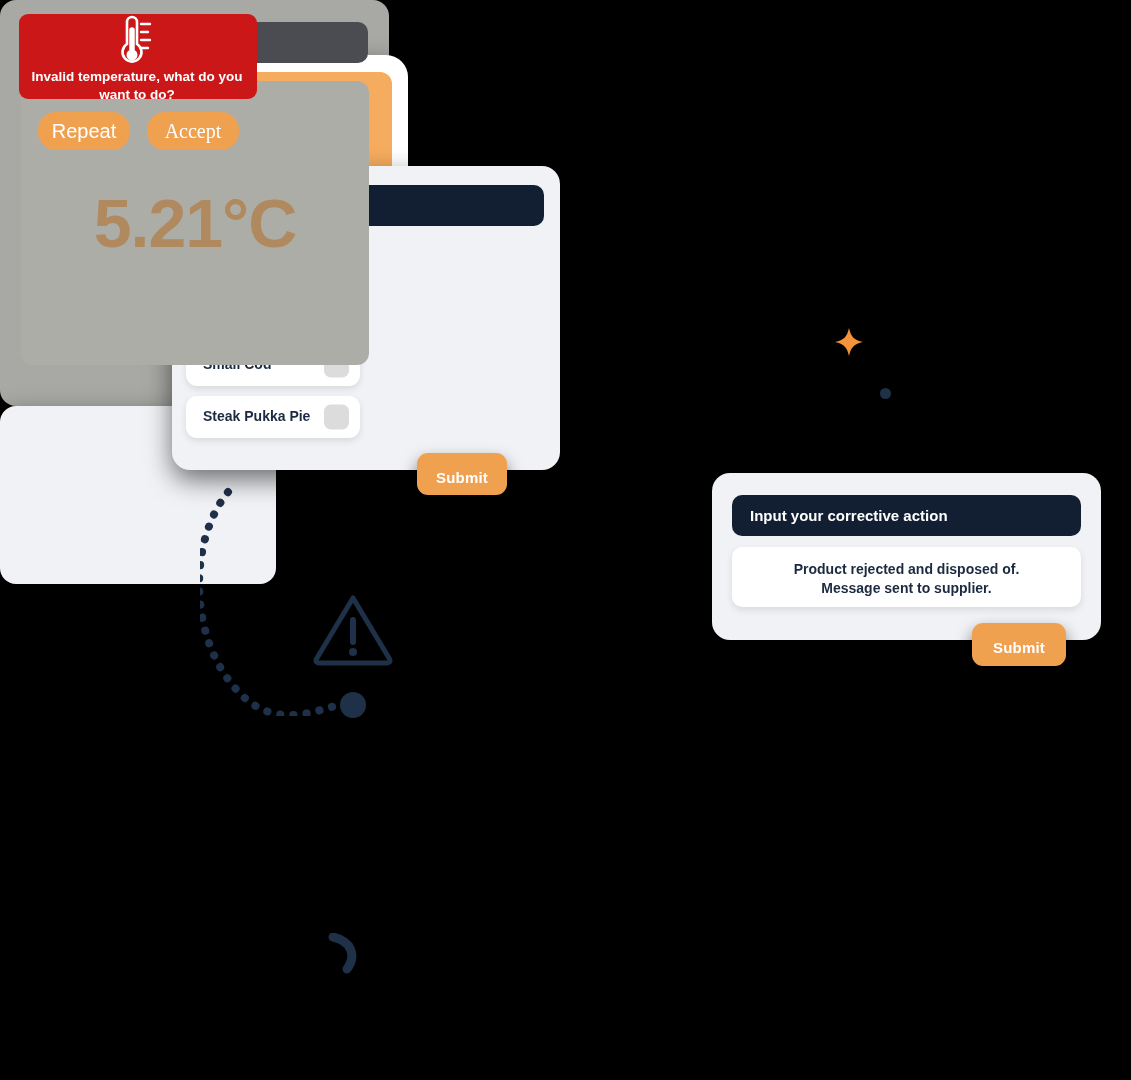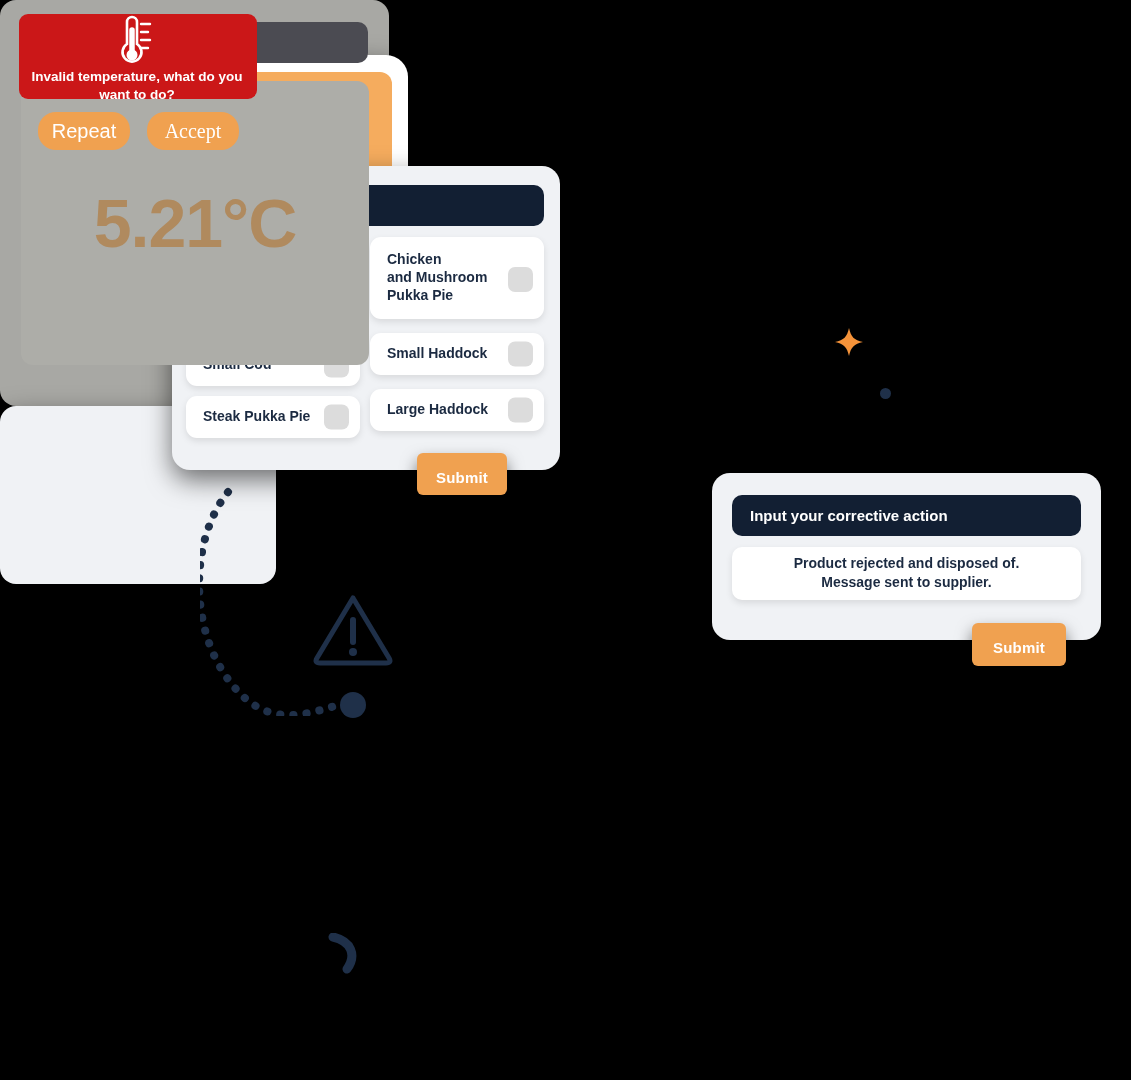--- a/index.html
+++ b/index.html
@@ -121,21 +121,21 @@
     background: #dcdcdc;
   }
   .goods-item .box.checked { background: #69b96b; }
 
   
   .btn-orange {
     position: absolute;
     background: #f0a150;
     color: #ffffff;
     border: 0;
-    border-radius: 6px;
+    border-radius: 11px;
     font-family: "Liberation Sans", sans-serif;
     font-size: 15px;
     font-weight: 600;
     letter-spacing: 0.2px;
     box-shadow: 0 8px 16px rgba(0,0,0,0.55);
     cursor: pointer;
     padding: 16px;
   }
   #supplier-submit { left: 417px; top: 453px; width: 90px; height: 42px; }
   #corrective-submit { left: 972px; top: 623px; width: 94px; height: 43px; }
@@ -261,26 +261,26 @@
   #corrective-header .hdr-text {
     color: #ffffff;
     font-size: 15px;
     font-weight: 600;
   }
   #corrective-field {
     position: absolute;
     left: 20px;
     top: 74px;
     width: 349px;
-    height: 53px;
+    height: 60px;
     background: #ffffff;
     border-radius: 10px;
     box-shadow: 0 3px 7px rgba(0,0,0,0.10);
     box-sizing: border-box;
-    padding: 7px 16px;
+    padding: 13px 16px;
   }
   #corrective-value {
     color: #1b2a41;
     font-size: 14px;
     font-weight: 600;
     line-height: 1.28;
     white-space: pre-line;
   }
 
   
@@ -351,36 +351,20 @@
     <div class="goods-item">
       <span class="label">Small Cod</span>
       <span class="box"></span>
     </div>
     <div class="goods-item">
       <span class="label">Steak Pukka Pie</span>
       <span class="box"></span>
     </div>
   </div>
 
-  <div class="goods-col" id="goods-col-right">
-    <div class="goods-item" style="min-height:82px;">
-      <span class="label" style="white-space:pre-line;">Chicken
-and Mushroom
-Pukka Pie</span>
-      <span class="box" style="top:30px;transform:none;"></span>
-    </div>
-    <div class="goods-item" style="margin-top:4px;">
-      <span class="label">Small Haddock</span>
-      <span class="box"></span>
-    </div>
-    <div class="goods-item" style="margin-top:4px;">
-      <span class="label">Large Haddock</span>
-      <span class="box"></span>
-    </div>
-  </div>
 
   <button class="btn-orange" id="supplier-submit">Submit</button>
 
   <div id="temperature-card">
     <div id="temperature-header">
       <span class="hdr-text">Temperature Measurement</span>
     </div>
     <div id="temperature-screen">
       <span id="temperature-value">5.21°C</span>
     </div>

